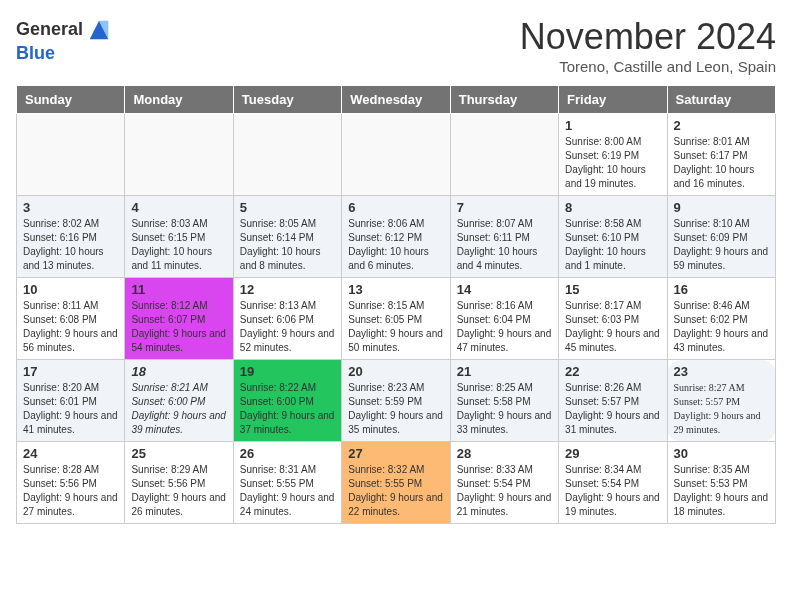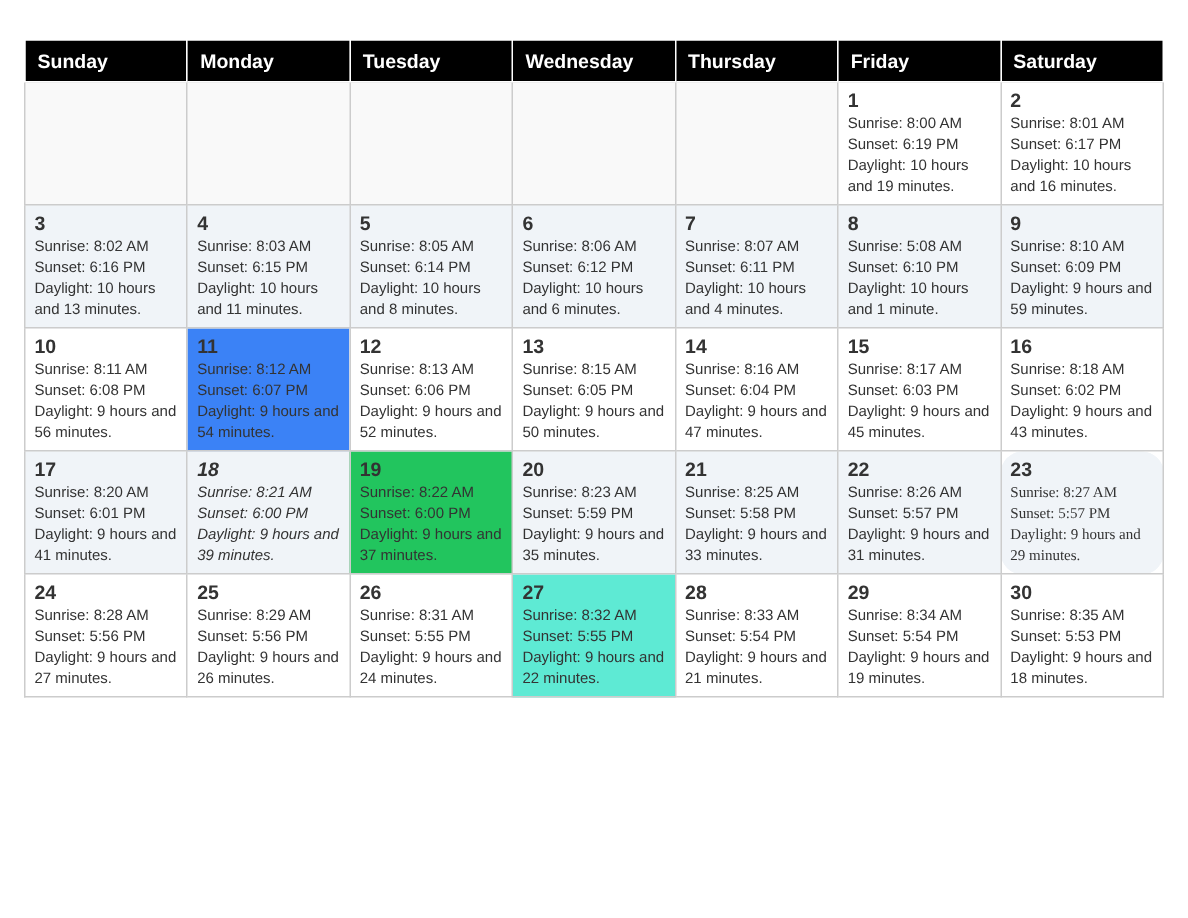--- a/index.html
+++ b/index.html
@@ -80,27 +80,42 @@
       color: #333;
       line-height: 1.4;
     }
     tr:nth-child(even) td {
       background: #f0f4f8;
     }
     tr:nth-child(odd) td {
       background: #fff;
     }
     .calendar thead tr th {
-      background: #000000;
+      background: #737373;
     }
   </style>
 </head>
 <body>
 
 <div class="header">
+  <div class="logo">
+    <div>
+      <div class="logo-text">
+        <span class="general">General</span><svg class="logo-icon" viewBox="0 0 30 30" style="display:inline-block;vertical-align:middle;margin-left:2px;">
+            <polygon points="5,25 15,5 25,25" fill="#2266cc"></polygon>
+            <polygon points="15,5 25,5 25,25" fill="#4499ee" opacity="0.6"></polygon>
+          </svg><br>
+        <span class="blue">Blue</span>
+      </div>
+    </div>
+  </div>
+  <div class="title-block">
+    <div class="month-title">November 2024</div>
+    <div class="location">Toreno, Castille and Leon, Spain</div>
+  </div>
 </div>
 
 <table class="calendar">
   <thead>
     <tr>
     <th>Sunday</th>
         <th>Monday</th>
         <th>Tuesday</th>
         <th>Wednesday</th>
         <th>Thursday</th>
@@ -154,39 +169,39 @@
 Daylight: 10 hours and 6 minutes.</div>
         </td>
         <td style="background: rgb(240, 244, 248);">
           <span class="day-num">7</span>
           <div class="day-info" style="white-space: pre-line;">Sunrise: 8:07 AM
 Sunset: 6:11 PM
 Daylight: 10 hours and 4 minutes.</div>
         </td>
         <td style="background: rgb(240, 244, 248);">
           <span class="day-num">8</span>
-          <div class="day-info" style="white-space: pre-line;">Sunrise: 5:08 AM
+          <div class="day-info" style="white-space: pre-line;">Sunrise: 8:58 AM
 Sunset: 6:10 PM
 Daylight: 10 hours and 1 minute.</div>
         </td>
         <td style="background: rgb(240, 244, 248);">
           <span class="day-num">9</span>
           <div class="day-info" style="white-space: pre-line;">Sunrise: 8:10 AM
 Sunset: 6:09 PM
 Daylight: 9 hours and 59 minutes.</div>
         </td>
       </tr>
       <tr style="background: rgb(255, 255, 255); padding-left: 21px;">
         <td style="background: rgb(255, 255, 255);">
           <span class="day-num">10</span>
           <div class="day-info" style="white-space: pre-line;">Sunrise: 8:11 AM
 Sunset: 6:08 PM
 Daylight: 9 hours and 56 minutes.</div>
         </td>
-        <td style="background: #3b82f6;">
+        <td style="background: #d946ef;">
           <span class="day-num">11</span>
           <div class="day-info" style="white-space: pre-line;">Sunrise: 8:12 AM
 Sunset: 6:07 PM
 Daylight: 9 hours and 54 minutes.</div>
         </td>
         <td style="background: rgb(255, 255, 255);">
           <span class="day-num">12</span>
           <div class="day-info" style="white-space: pre-line;">Sunrise: 8:13 AM
 Sunset: 6:06 PM
 Daylight: 9 hours and 52 minutes.</div>
@@ -204,21 +219,21 @@
 Daylight: 9 hours and 47 minutes.</div>
         </td>
         <td style="background: rgb(255, 255, 255);">
           <span class="day-num">15</span>
           <div class="day-info" style="white-space: pre-line;">Sunrise: 8:17 AM
 Sunset: 6:03 PM
 Daylight: 9 hours and 45 minutes.</div>
         </td>
         <td style="background: rgb(255, 255, 255);">
           <span class="day-num">16</span>
-          <div class="day-info" style="white-space: pre-line;">Sunrise: 8:18 AM
+          <div class="day-info" style="white-space: pre-line;">Sunrise: 8:46 AM
 Sunset: 6:02 PM
 Daylight: 9 hours and 43 minutes.</div>
         </td>
       </tr>
       <tr style="background: rgb(240, 244, 248);">
         <td style="background: rgb(240, 244, 248);">
           <span class="day-num">17</span>
           <div class="day-info" style="white-space: pre-line;">Sunrise: 8:20 AM
 Sunset: 6:01 PM
 Daylight: 9 hours and 41 minutes.</div>
@@ -272,21 +287,21 @@
           <div class="day-info" style="white-space: pre-line;">Sunrise: 8:29 AM
 Sunset: 5:56 PM
 Daylight: 9 hours and 26 minutes.</div>
         </td>
         <td style="background: rgb(255, 255, 255);">
           <span class="day-num">26</span>
           <div class="day-info" style="white-space: pre-line;">Sunrise: 8:31 AM
 Sunset: 5:55 PM
 Daylight: 9 hours and 24 minutes.</div>
         </td>
-        <td style="background: #5eead4;">
+        <td style="background: #fdba74;">
           <span class="day-num">27</span>
           <div class="day-info" style="white-space: pre-line;">Sunrise: 8:32 AM
 Sunset: 5:55 PM
 Daylight: 9 hours and 22 minutes.</div>
         </td>
         <td style="background: rgb(255, 255, 255);">
           <span class="day-num">28</span>
           <div class="day-info" style="white-space: pre-line;">Sunrise: 8:33 AM
 Sunset: 5:54 PM
 Daylight: 9 hours and 21 minutes.</div>

